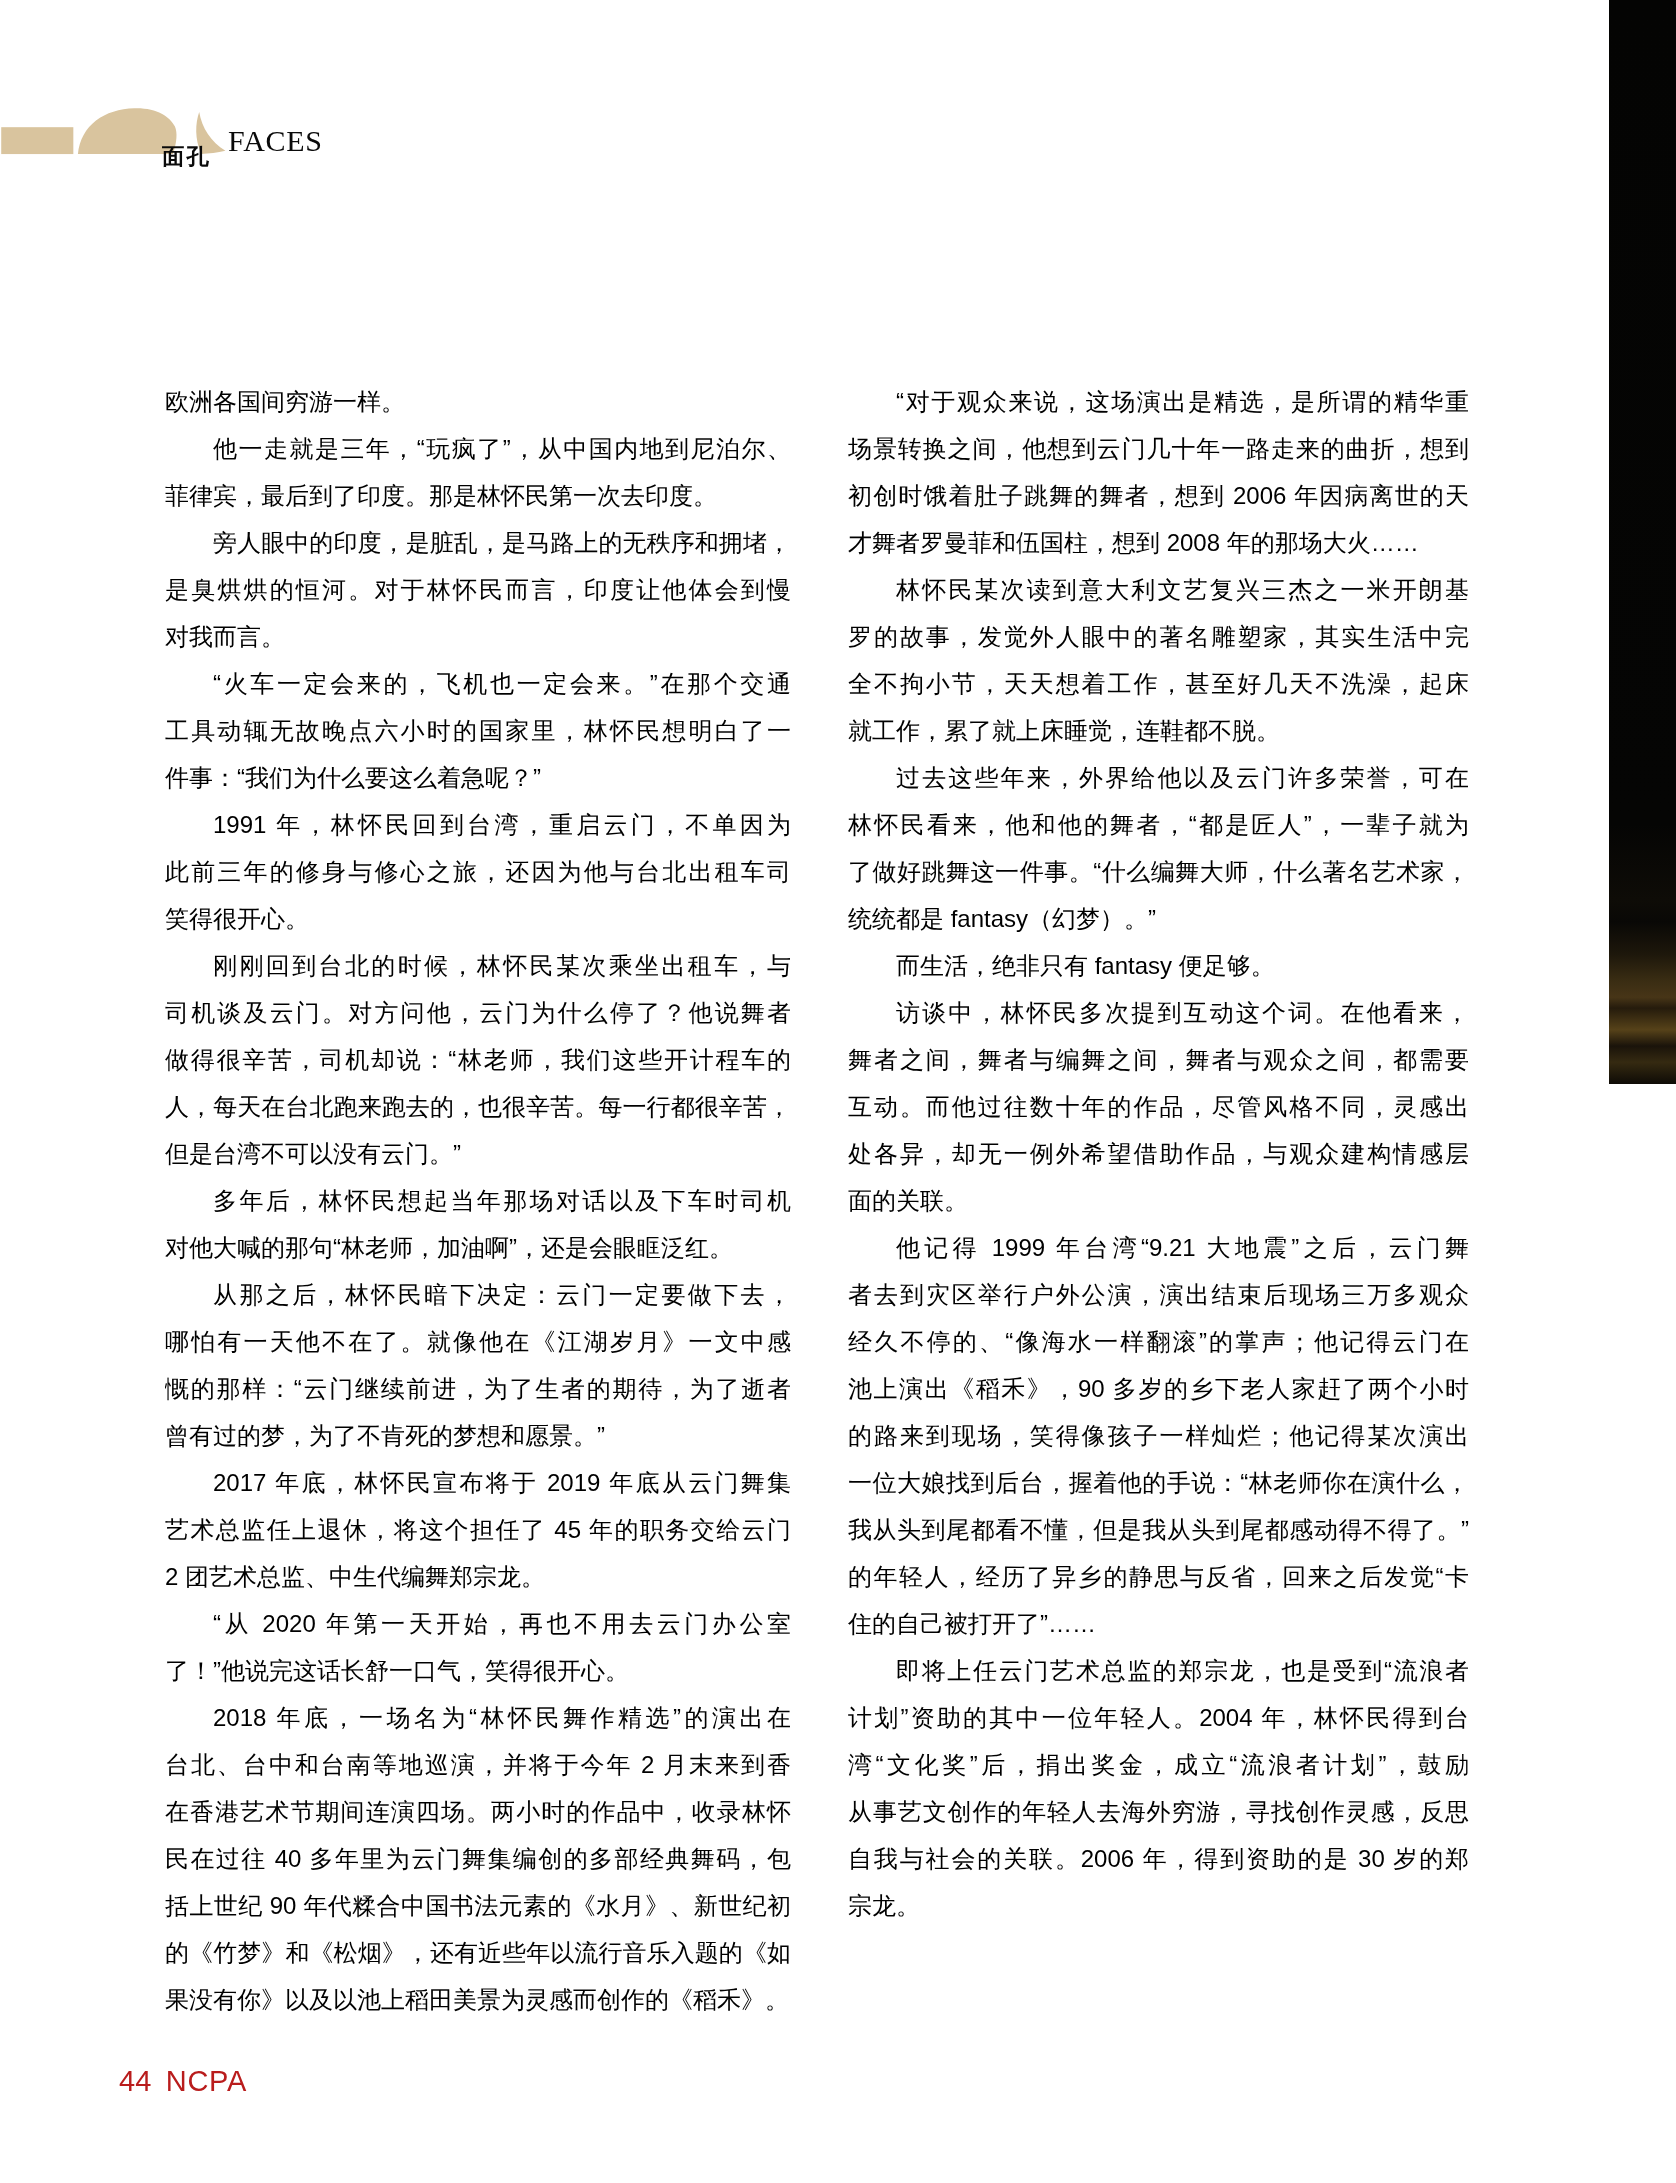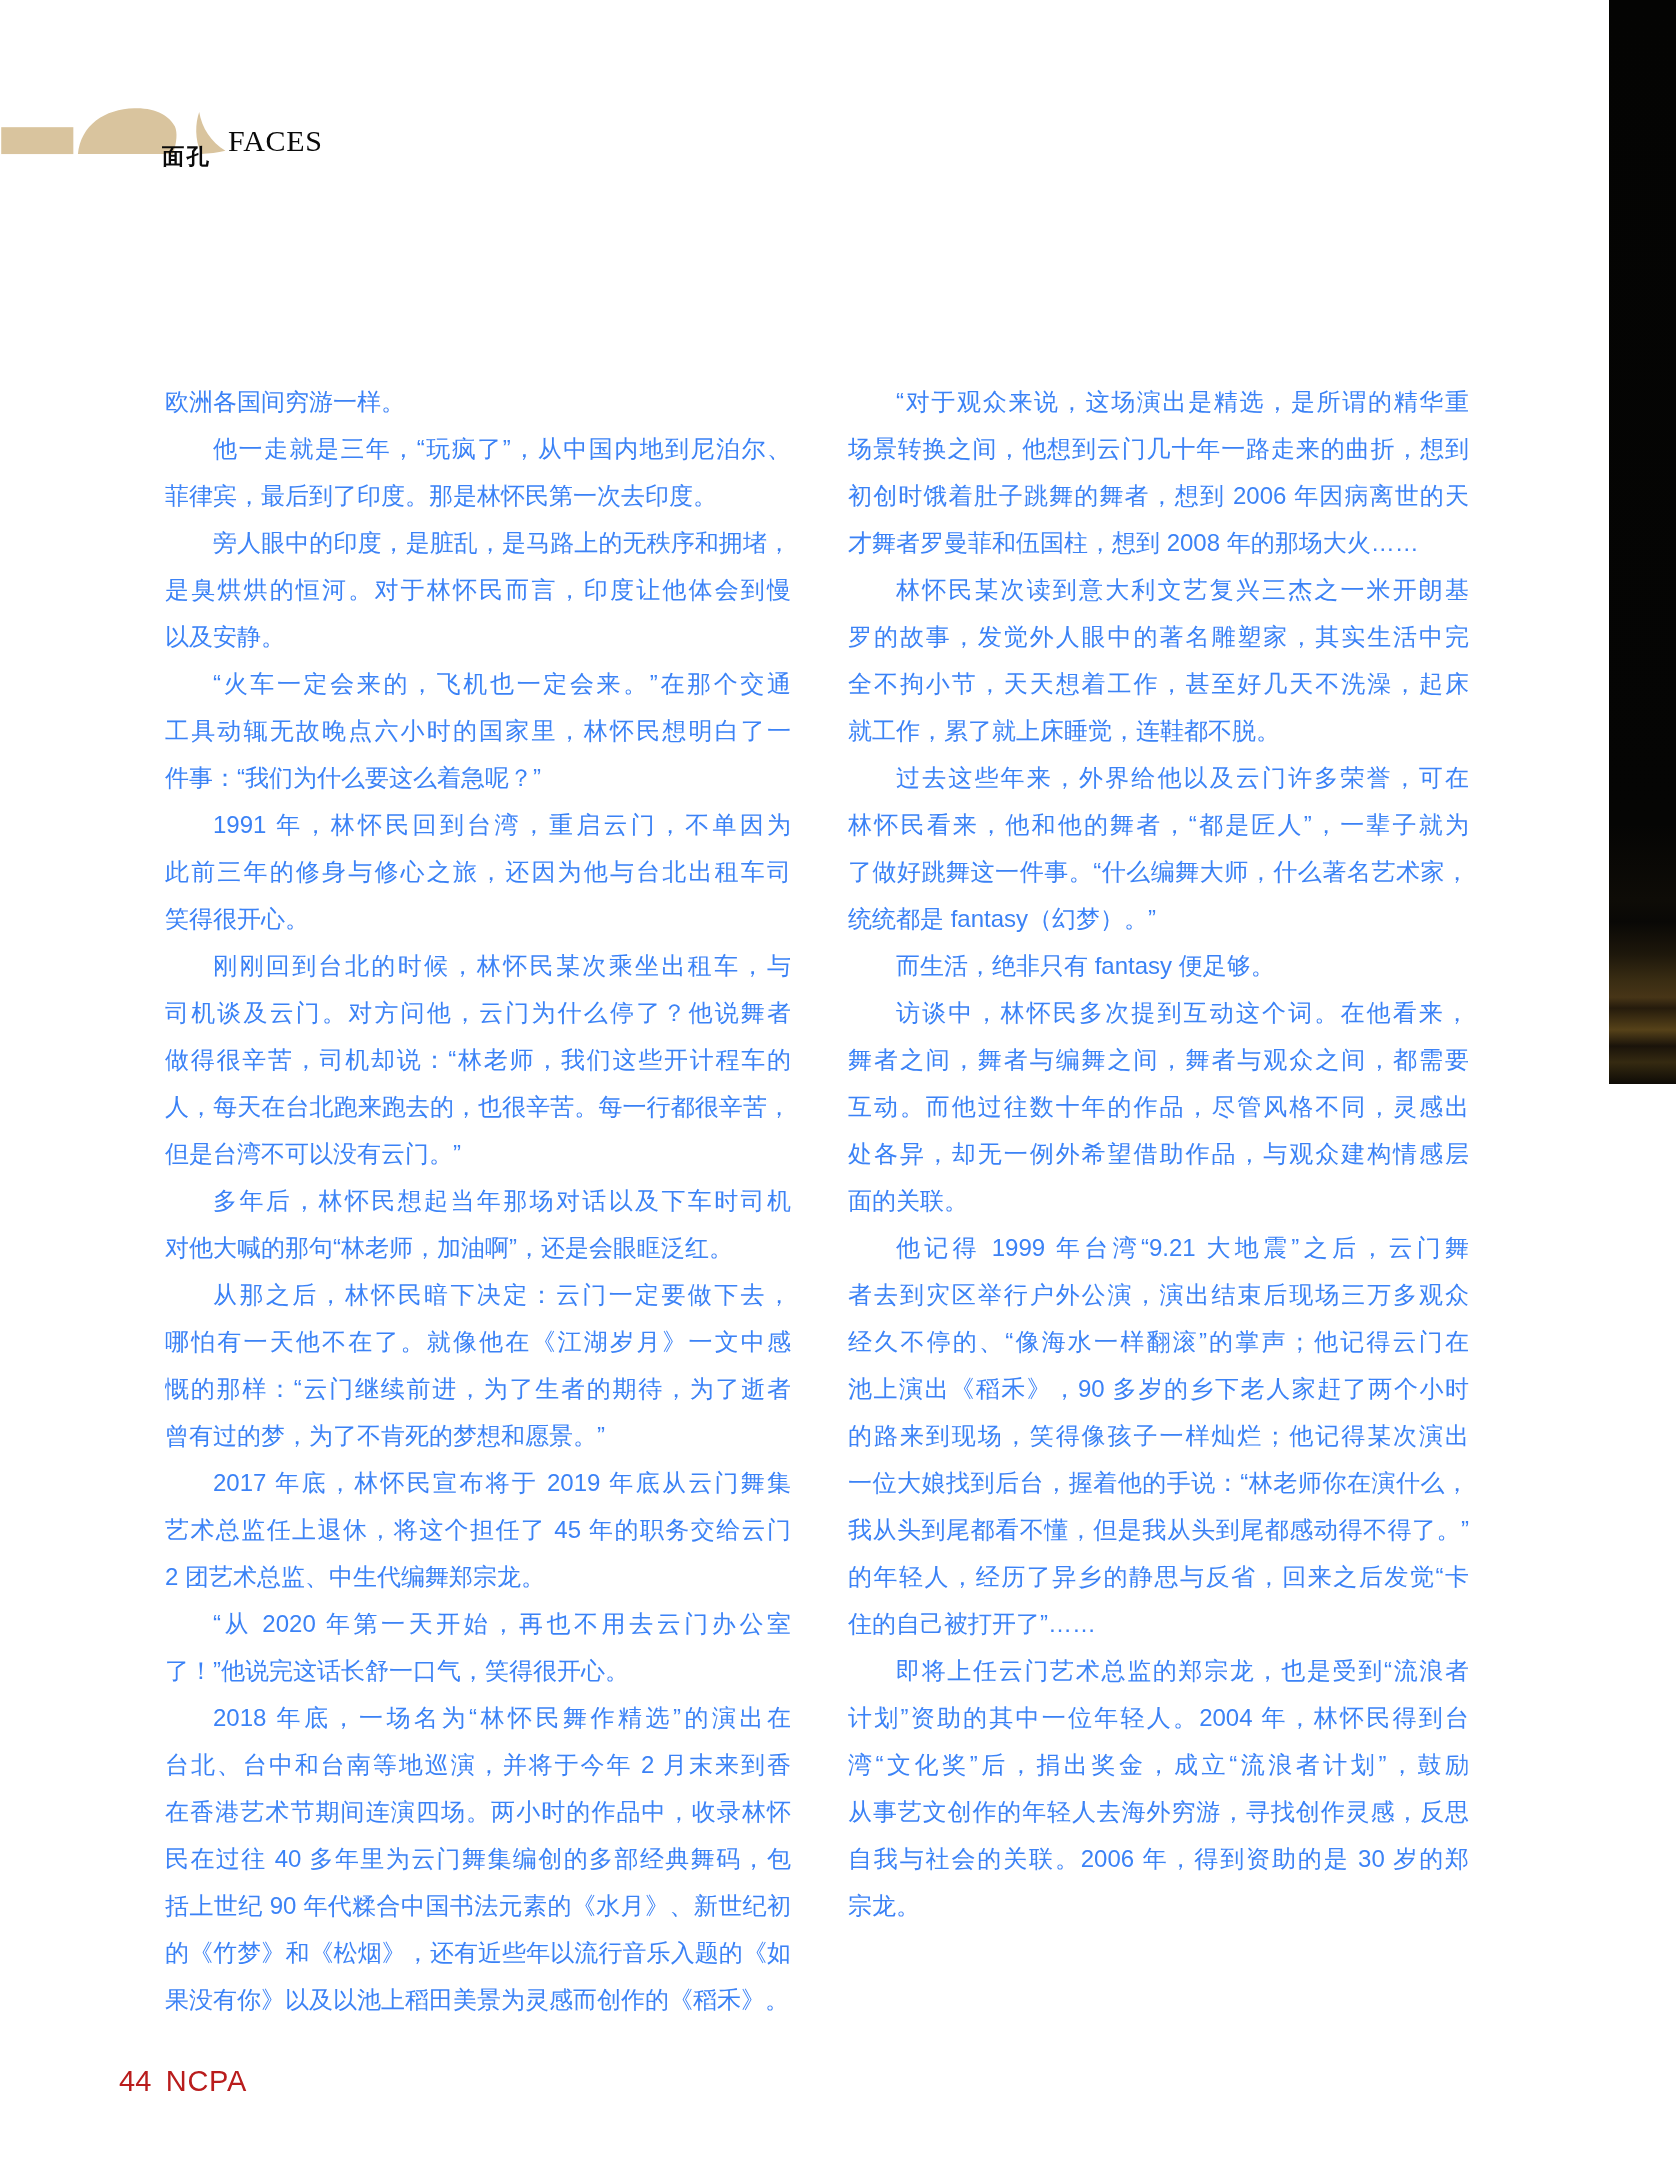--- a/index.html
+++ b/index.html
@@ -22,21 +22,21 @@
     position:absolute; left:228px; top:126px;
     font-family:"Liberation Serif","DejaVu Serif",serif;
     font-size:30px; line-height:30px; letter-spacing:0.7px;
     color:#0a0a0a;
   }
 
   
   .column {
     position:absolute; top:378px;
     font-size:24px; line-height:47px;
-    color:#3b82f6;
+    color:#000000;
   }
   .col-left  { left:165px;  width:626px; }
   .col-right { left:848px; width:621px; }
   .line { height:47px; overflow:hidden; text-align:left; }
   .line.indent { text-indent:48px; }
   .line.just { text-align:justify; text-align-last:justify; }
 
   
   .photo-strip {
     position:absolute; left:1609px; top:0; width:67px; height:1084px;
@@ -75,21 +75,21 @@
   <div class="en-title">FACES</div>
 </header>
 
 <main>
   <div class="column col-left">
       <div class="line">欧洲各国间穷游一样。</div>
       <div class="line indent just">他一走就是三年，“玩疯了”，从中国内地到尼泊尔、</div>
       <div class="line">菲律宾，最后到了印度。那是林怀民第一次去印度。</div>
       <div class="line indent just">旁人眼中的印度，是脏乱，是马路上的无秩序和拥堵，</div>
       <div class="line just">是臭烘烘的恒河。对于林怀民而言，印度让他体会到慢</div>
-      <div class="line">以及安静。</div>
+      <div class="line">对我而言。</div>
       <div class="line indent just">“火车一定会来的，飞机也一定会来。”在那个交通</div>
       <div class="line just">工具动辄无故晚点六小时的国家里，林怀民想明白了一</div>
       <div class="line">件事：“我们为什么要这么着急呢？”</div>
       <div class="line indent just">1991 年，林怀民回到台湾，重启云门，不单因为</div>
       <div class="line just">此前三年的修身与修心之旅，还因为他与台北出租车司</div>
       <div class="line">笑得很开心。</div>
       <div class="line indent just">刚刚回到台北的时候，林怀民某次乘坐出租车，与</div>
       <div class="line just">司机谈及云门。对方问他，云门为什么停了？他说舞者</div>
       <div class="line just">做得很辛苦，司机却说：“林老师，我们这些开计程车的</div>
       <div class="line just">人，每天在台北跑来跑去的，也很辛苦。每一行都很辛苦，</div>

